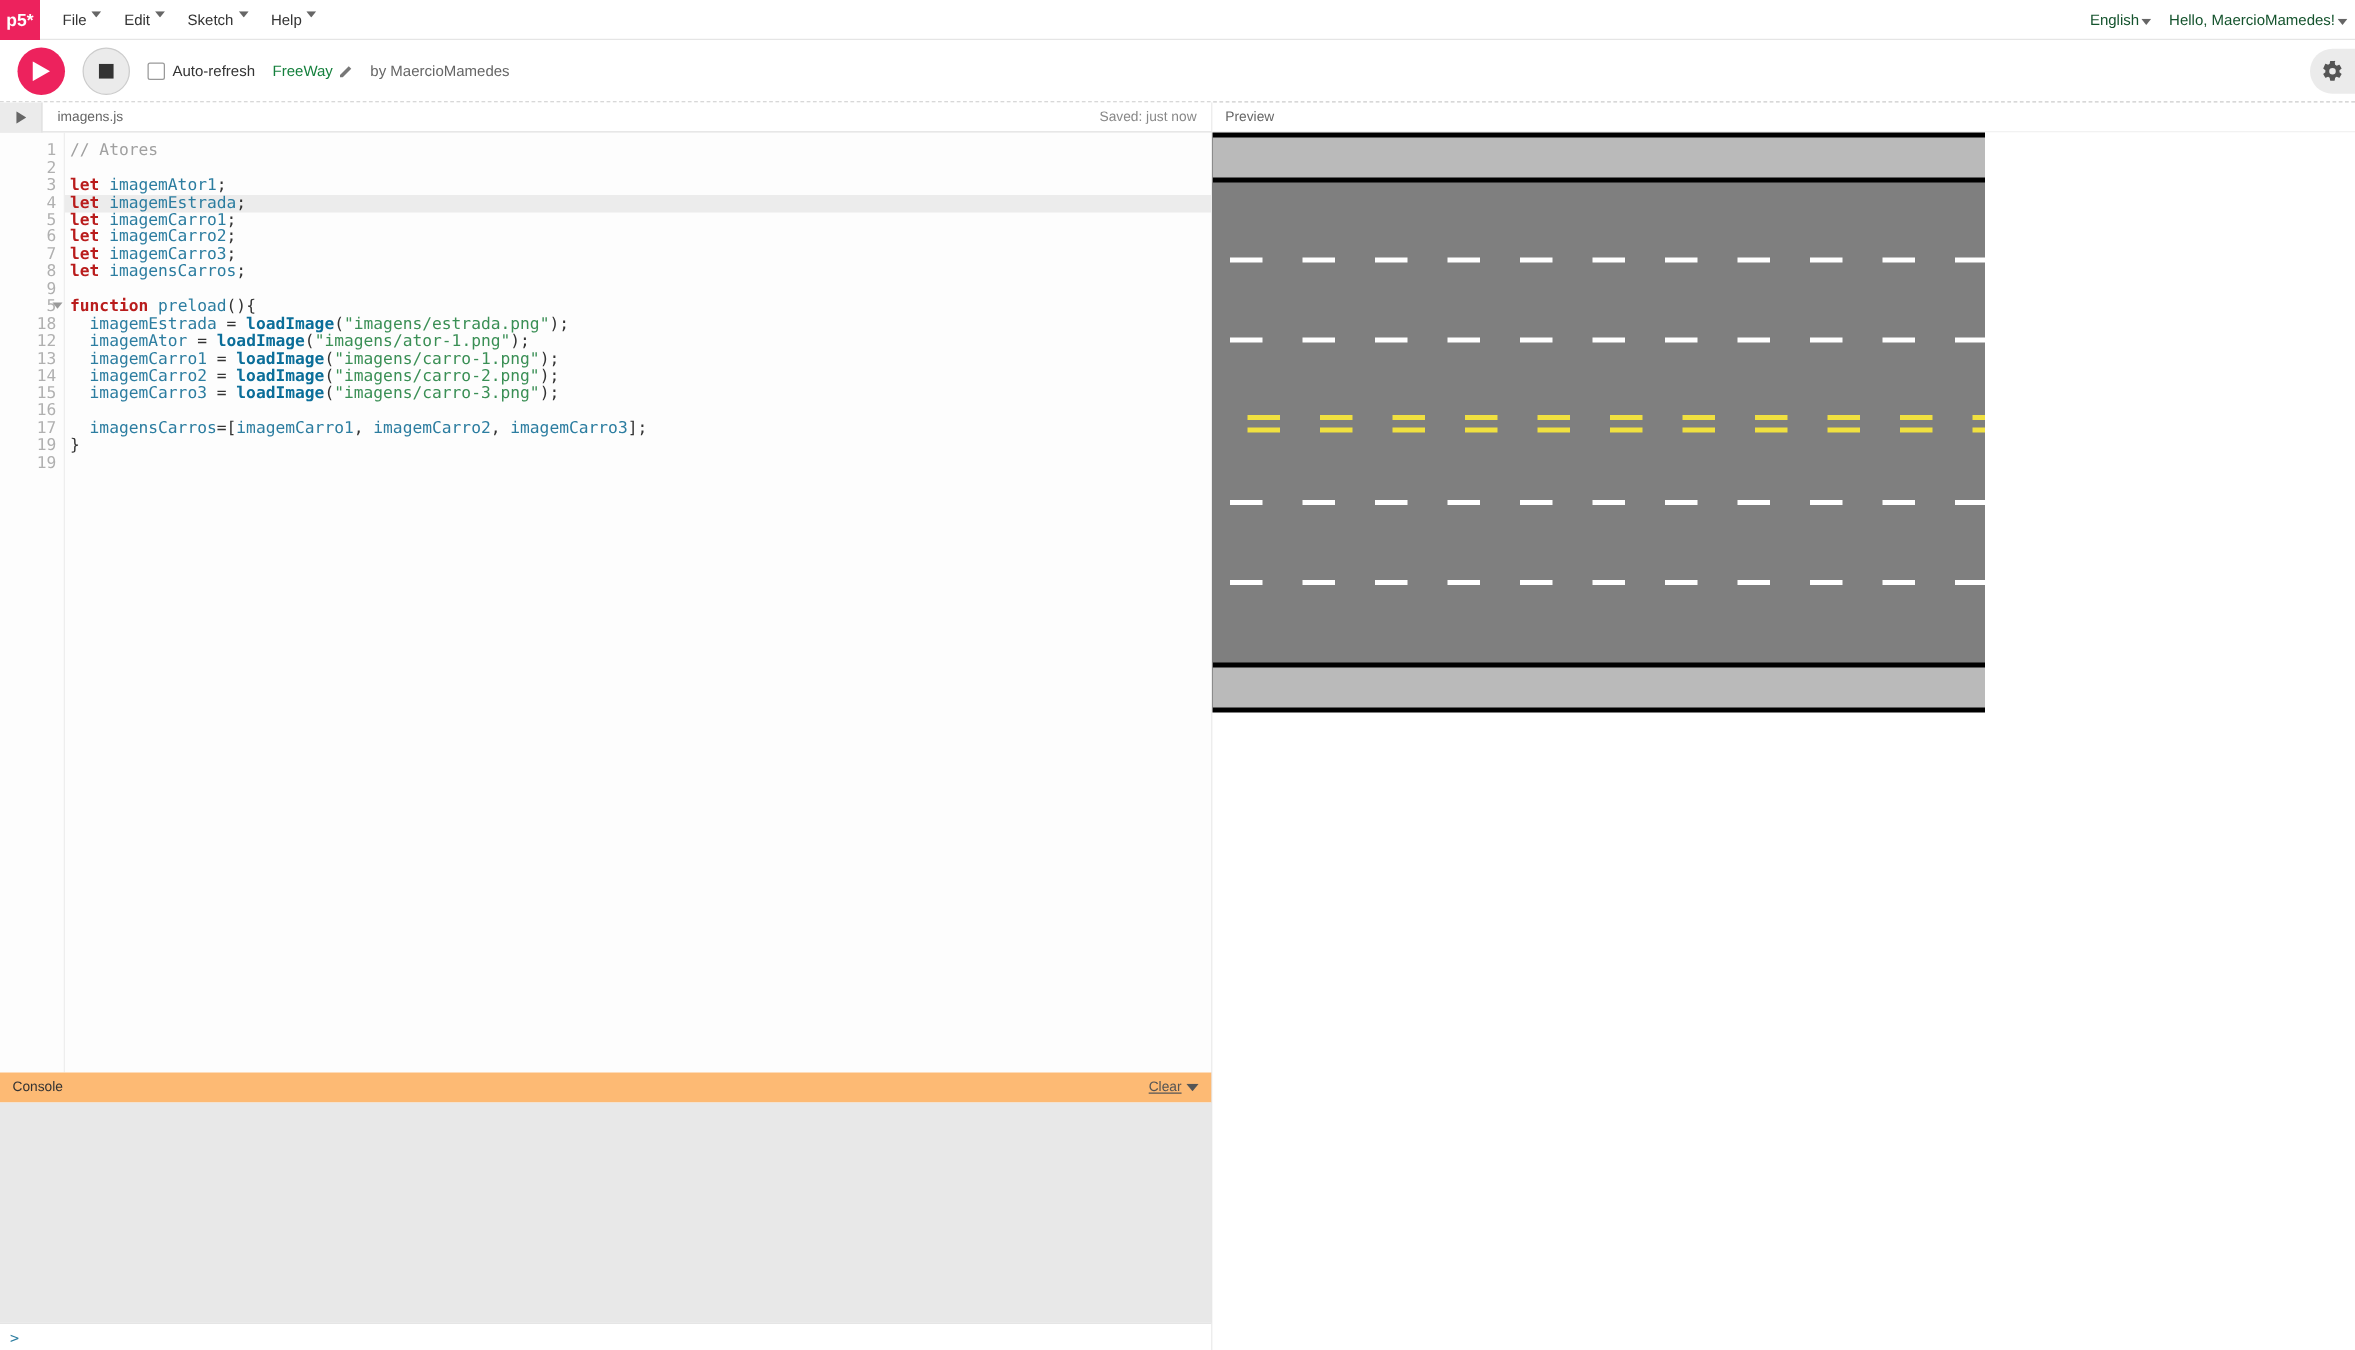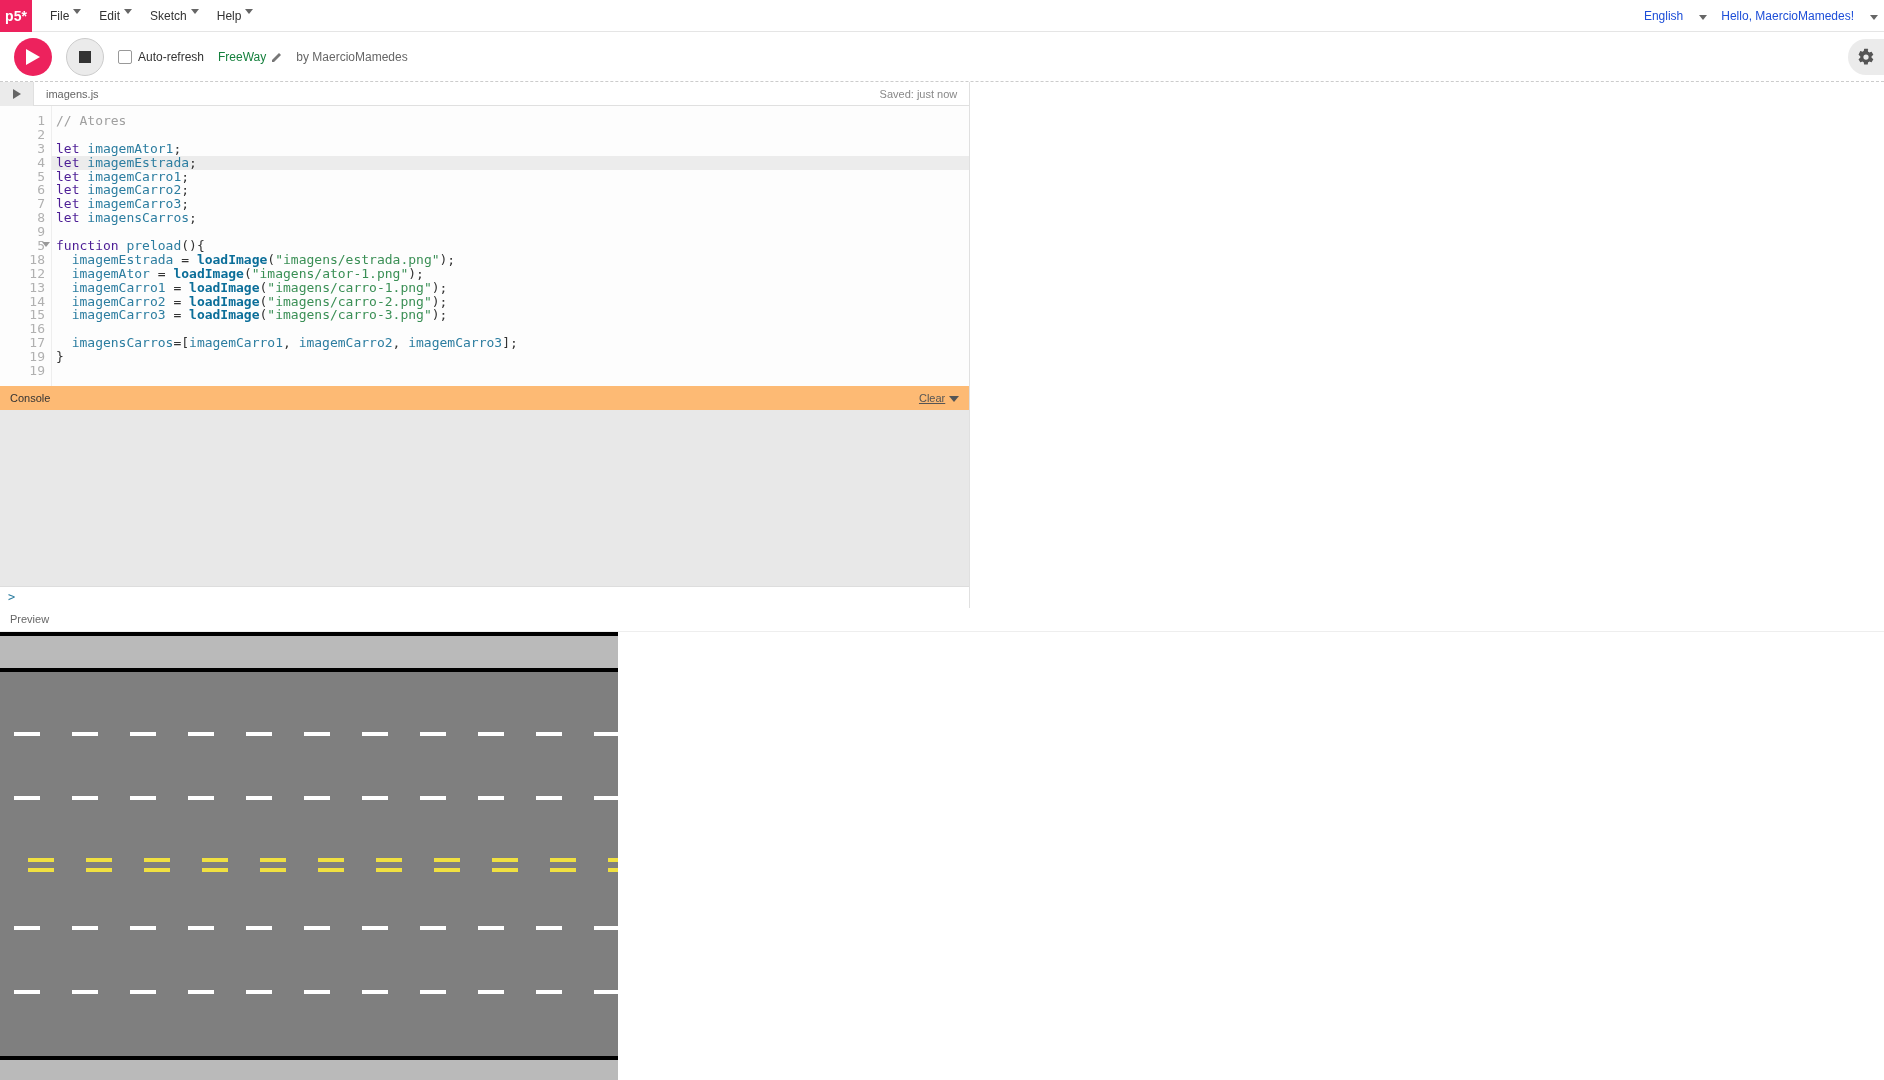--- a/index.html
+++ b/index.html
@@ -5,57 +5,57 @@
 * { margin: 0; padding: 0; box-sizing: border-box; }
 body { font-family: -apple-system, BlinkMacSystemFont, "Segoe UI", Helvetica, Arial, sans-serif; font-size: 12px; color: #333; background: #fff; }
 
 
 .topbar { display: flex; align-items: center; height: 32px; border-bottom: 1px solid #e5e5e5; }
 .logo { width: 32px; height: 32px; background: #ed225d; color: #fff; display: flex; align-items: center; justify-content: center; font-weight: 600; font-size: 14px; }
 .menu { display: flex; gap: 18px; margin-left: 18px; }
 .menu-item { display: flex; align-items: flex-start; gap: 4px; color: #333; cursor: pointer; }
 .menu-item .caret svg { display:block; }
 .topbar-right { margin-left: auto; display: flex; align-items: center; gap: 14px; padding-right: 6px; }
-.topbar-right .lang, .topbar-right .user { display: flex; align-items: center; gap: 16px; color: #1d4ed8; cursor: pointer; }
+.topbar-right .lang, .topbar-right .user { display: flex; align-items: center; gap: 2px; color: #14532d; cursor: pointer; }
 
 
 .toolbar { display:flex; align-items:center; height:50px; border-bottom:1px dashed #ccc; padding:0 14px; gap:14px; position:relative; }
 .play-btn { width:38px; height:38px; border-radius:50%; background:#ed225d; display:flex; align-items:center; justify-content:center; cursor:pointer; }
 .stop-btn { width:38px; height:38px; border-radius:50%; background:#ebebeb; border:1px solid #ccc; display:flex; align-items:center; justify-content:center; cursor:pointer; }
 .checkbox { width:14px; height:14px; border:1px solid #999; border-radius:2px; }
 .auto-refresh { display:flex; align-items:center; gap:6px; color:#333; cursor:pointer; }
 .sketch-name { display:flex; align-items:center; gap:6px; color:#15803d; }
 .pencil svg { display:block; }
 .byline { color:#666; }
 .settings-btn { position:absolute; right:0; top:7px; width:36px; height:36px; border-radius:50% 0 0 50%; background:#ebebeb; display:flex; align-items:center; justify-content:center; cursor:pointer; overflow:hidden; }
 .settings-btn svg { display:block; }
 
 
-.main { display:flex; height: calc(100vh - 82px); flex-direction: column; }
+.main { display:flex; height: calc(100vh - 82px); }
 .left { width:51.5%; display:flex; flex-direction:column; border-right:1px solid #e0e0e0; }
 .right { flex:1; display:flex; flex-direction:column; }
 
 
 .tabbar { display:flex; align-items:center; height:24px; background:#fff; border-bottom:1px solid #e0e0e0; position:relative; }
 .expand-btn { width:34px; height:24px; background:#ebebeb; display:flex; align-items:center; justify-content:center; border-right:1px solid #e0e0e0; cursor:pointer; }
 .expand-btn svg { display:block; }
 .filename { padding:0 12px; color:#666; font-size:11px; height:100%; display:flex; align-items:center; }
 .savestatus { margin-left:auto; padding:0 12px; color:#888; font-size:11px; }
 
 
 .editor { flex:1; display:flex; background:#fdfdfd; font-family: Menlo, Consolas, monospace; font-size:13px; line-height:13.9px; overflow:hidden; }
 .gutter { width:52px; background:#fdfdfd; padding:8px 6px 8px 6px; color:#b0b0b0; text-align:right; border-right:1px solid #eee; user-select:none; }
 .gutter .ln { height:13.9px; position:relative; }
 .gutter .fold::after { content:""; position:absolute; right:-5px; top:3px; border-left:4px solid transparent; border-right:4px solid transparent; border-top:5px solid #999; }
 .code { flex:1; padding:8px 0 8px 4px; white-space:pre; color:#333; position:relative; }
 .code .line { height:13.9px; padding-left:0; position:relative; }
 .code .hl { position:absolute; left:0; right:0; height:13.9px; background:#ececec; z-index:0; }
 .code .line > span { position:relative; z-index:1; }
 .c-comment { color:#a0a0a0; }
-.c-key { color:#4c1d95; }
+.c-key { color:#b91c1c;font-weight:bold; }
 .c-var { color:#2c7da0; }
 .c-func { color:#0b6e99; font-weight:600; }
 .c-str { color:#3a8f55; }
 
 
 .console-head { height:24px; background:#fdba74; display:flex; align-items:center; padding:0 10px; color:#333; font-size:11px; }
 .console-head .clear { margin-left:auto; display:flex; align-items:center; gap:4px; cursor:pointer; color:#555;text-decoration:underline; }
 .console-body { height:176px; background:#e8e8e8; }
 .console-input { height:22px; background:#fff; border-top:1px solid #ddd; display:flex; align-items:center; padding:0 8px; color:#2c7da0; font-family:Menlo,Consolas,monospace; }
 

